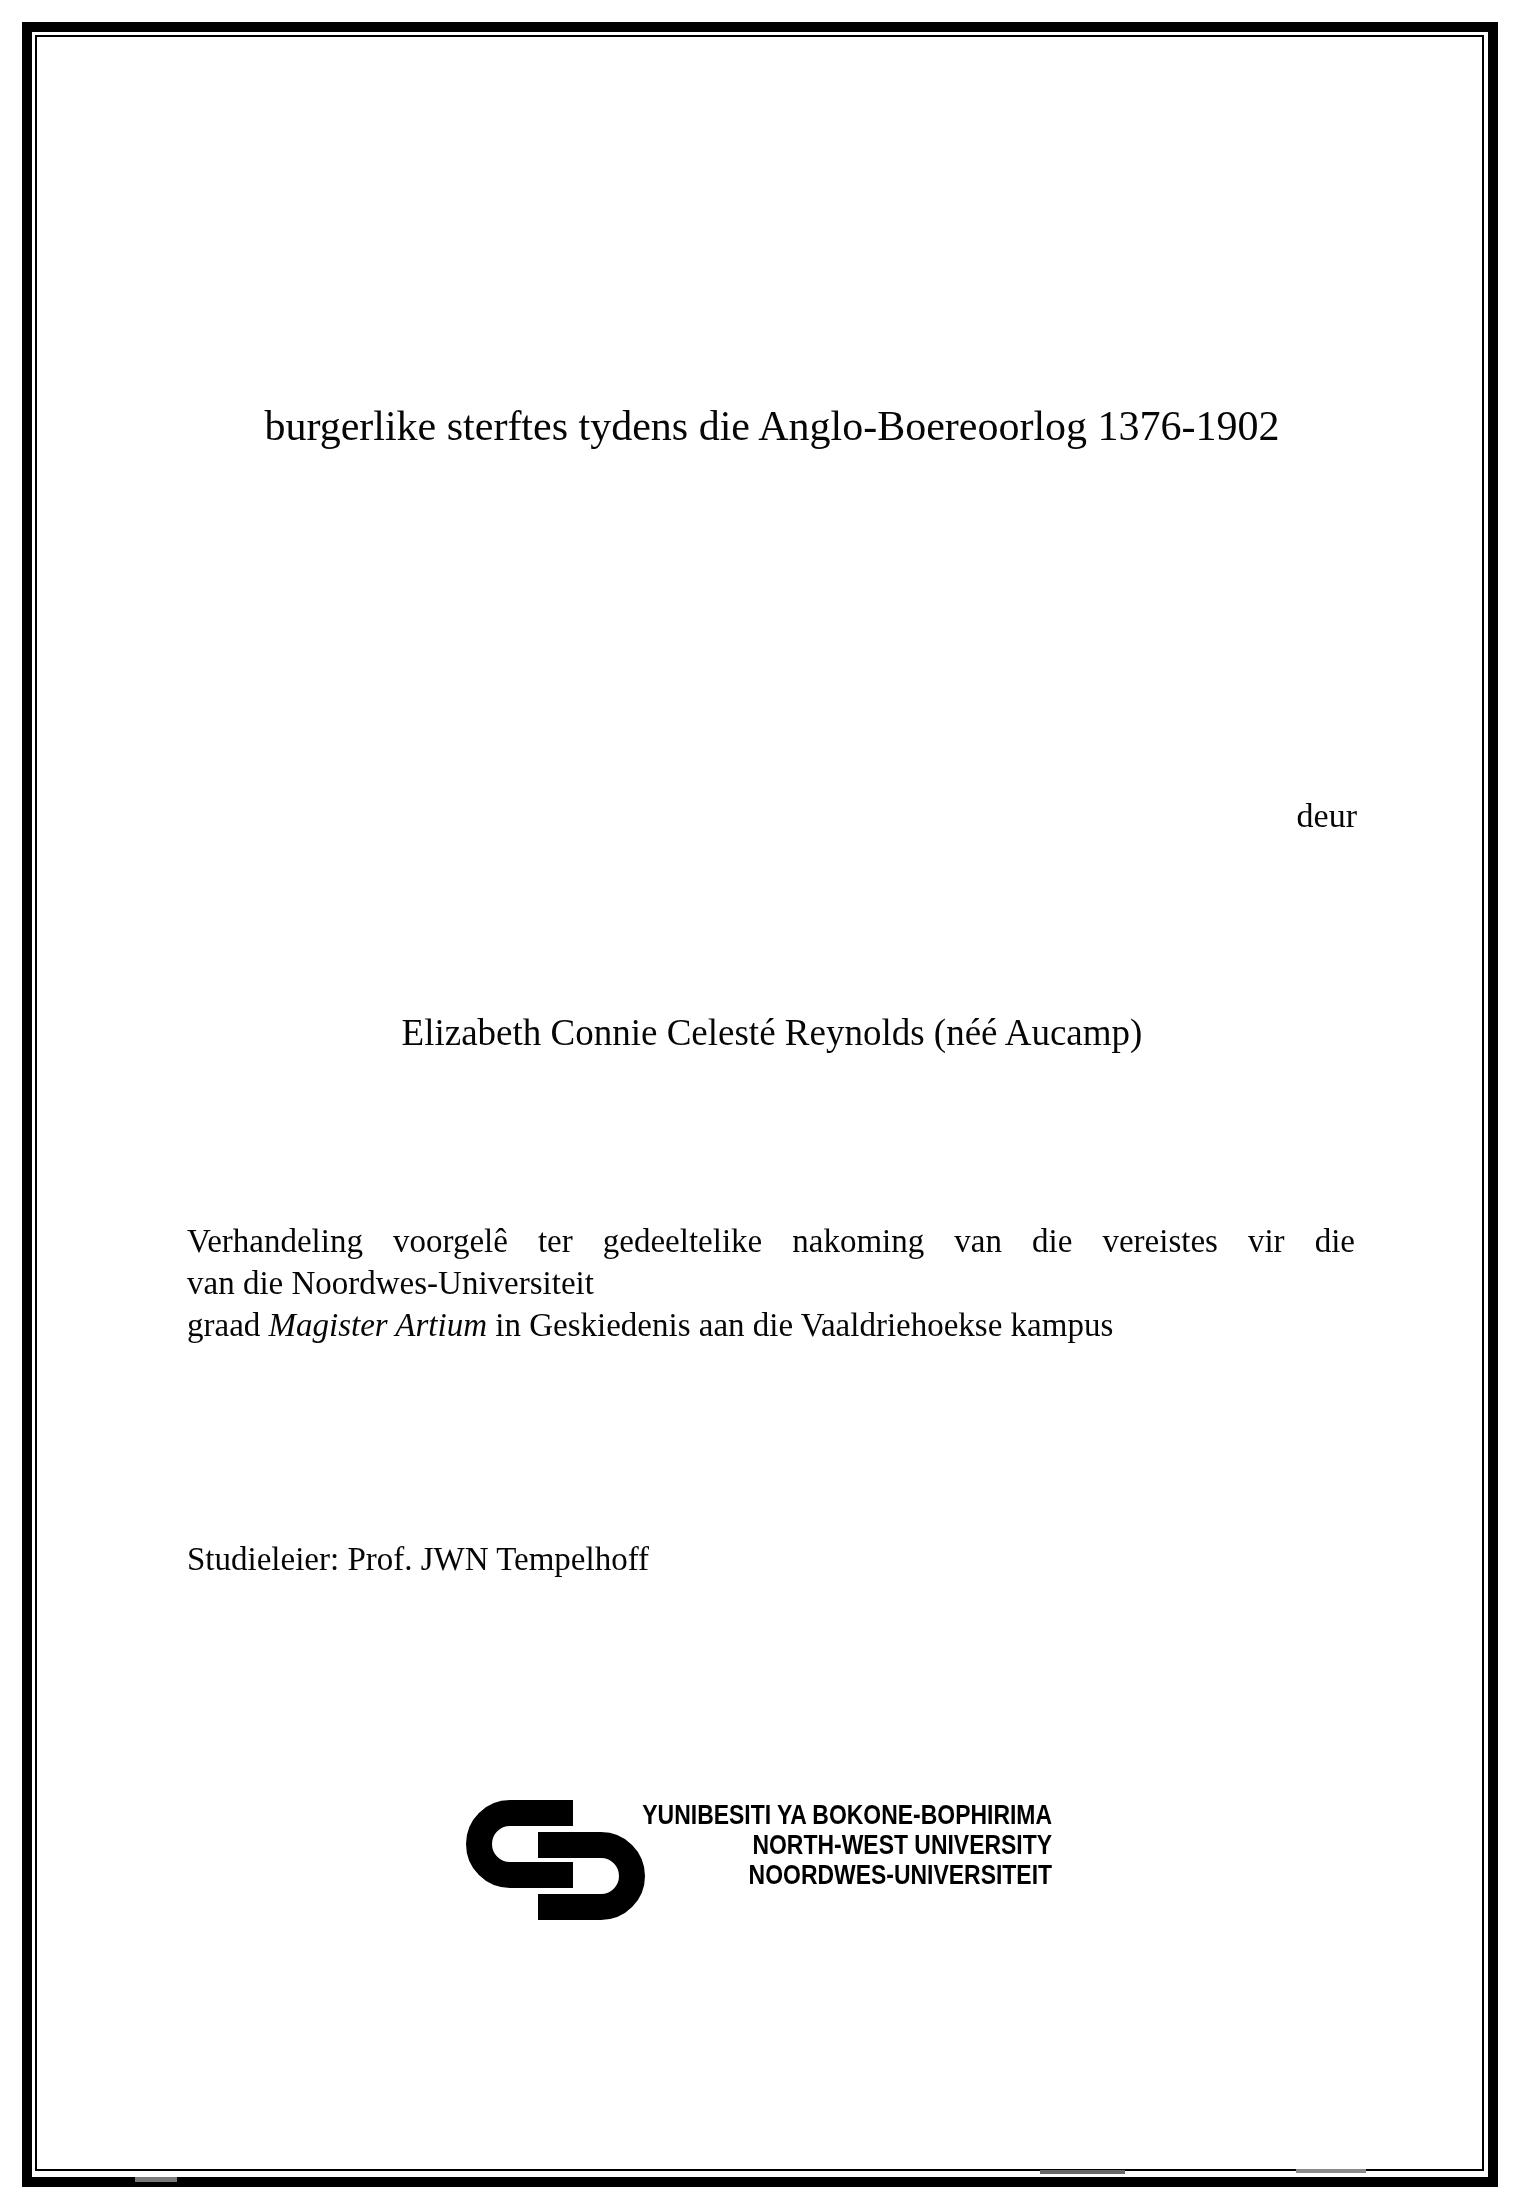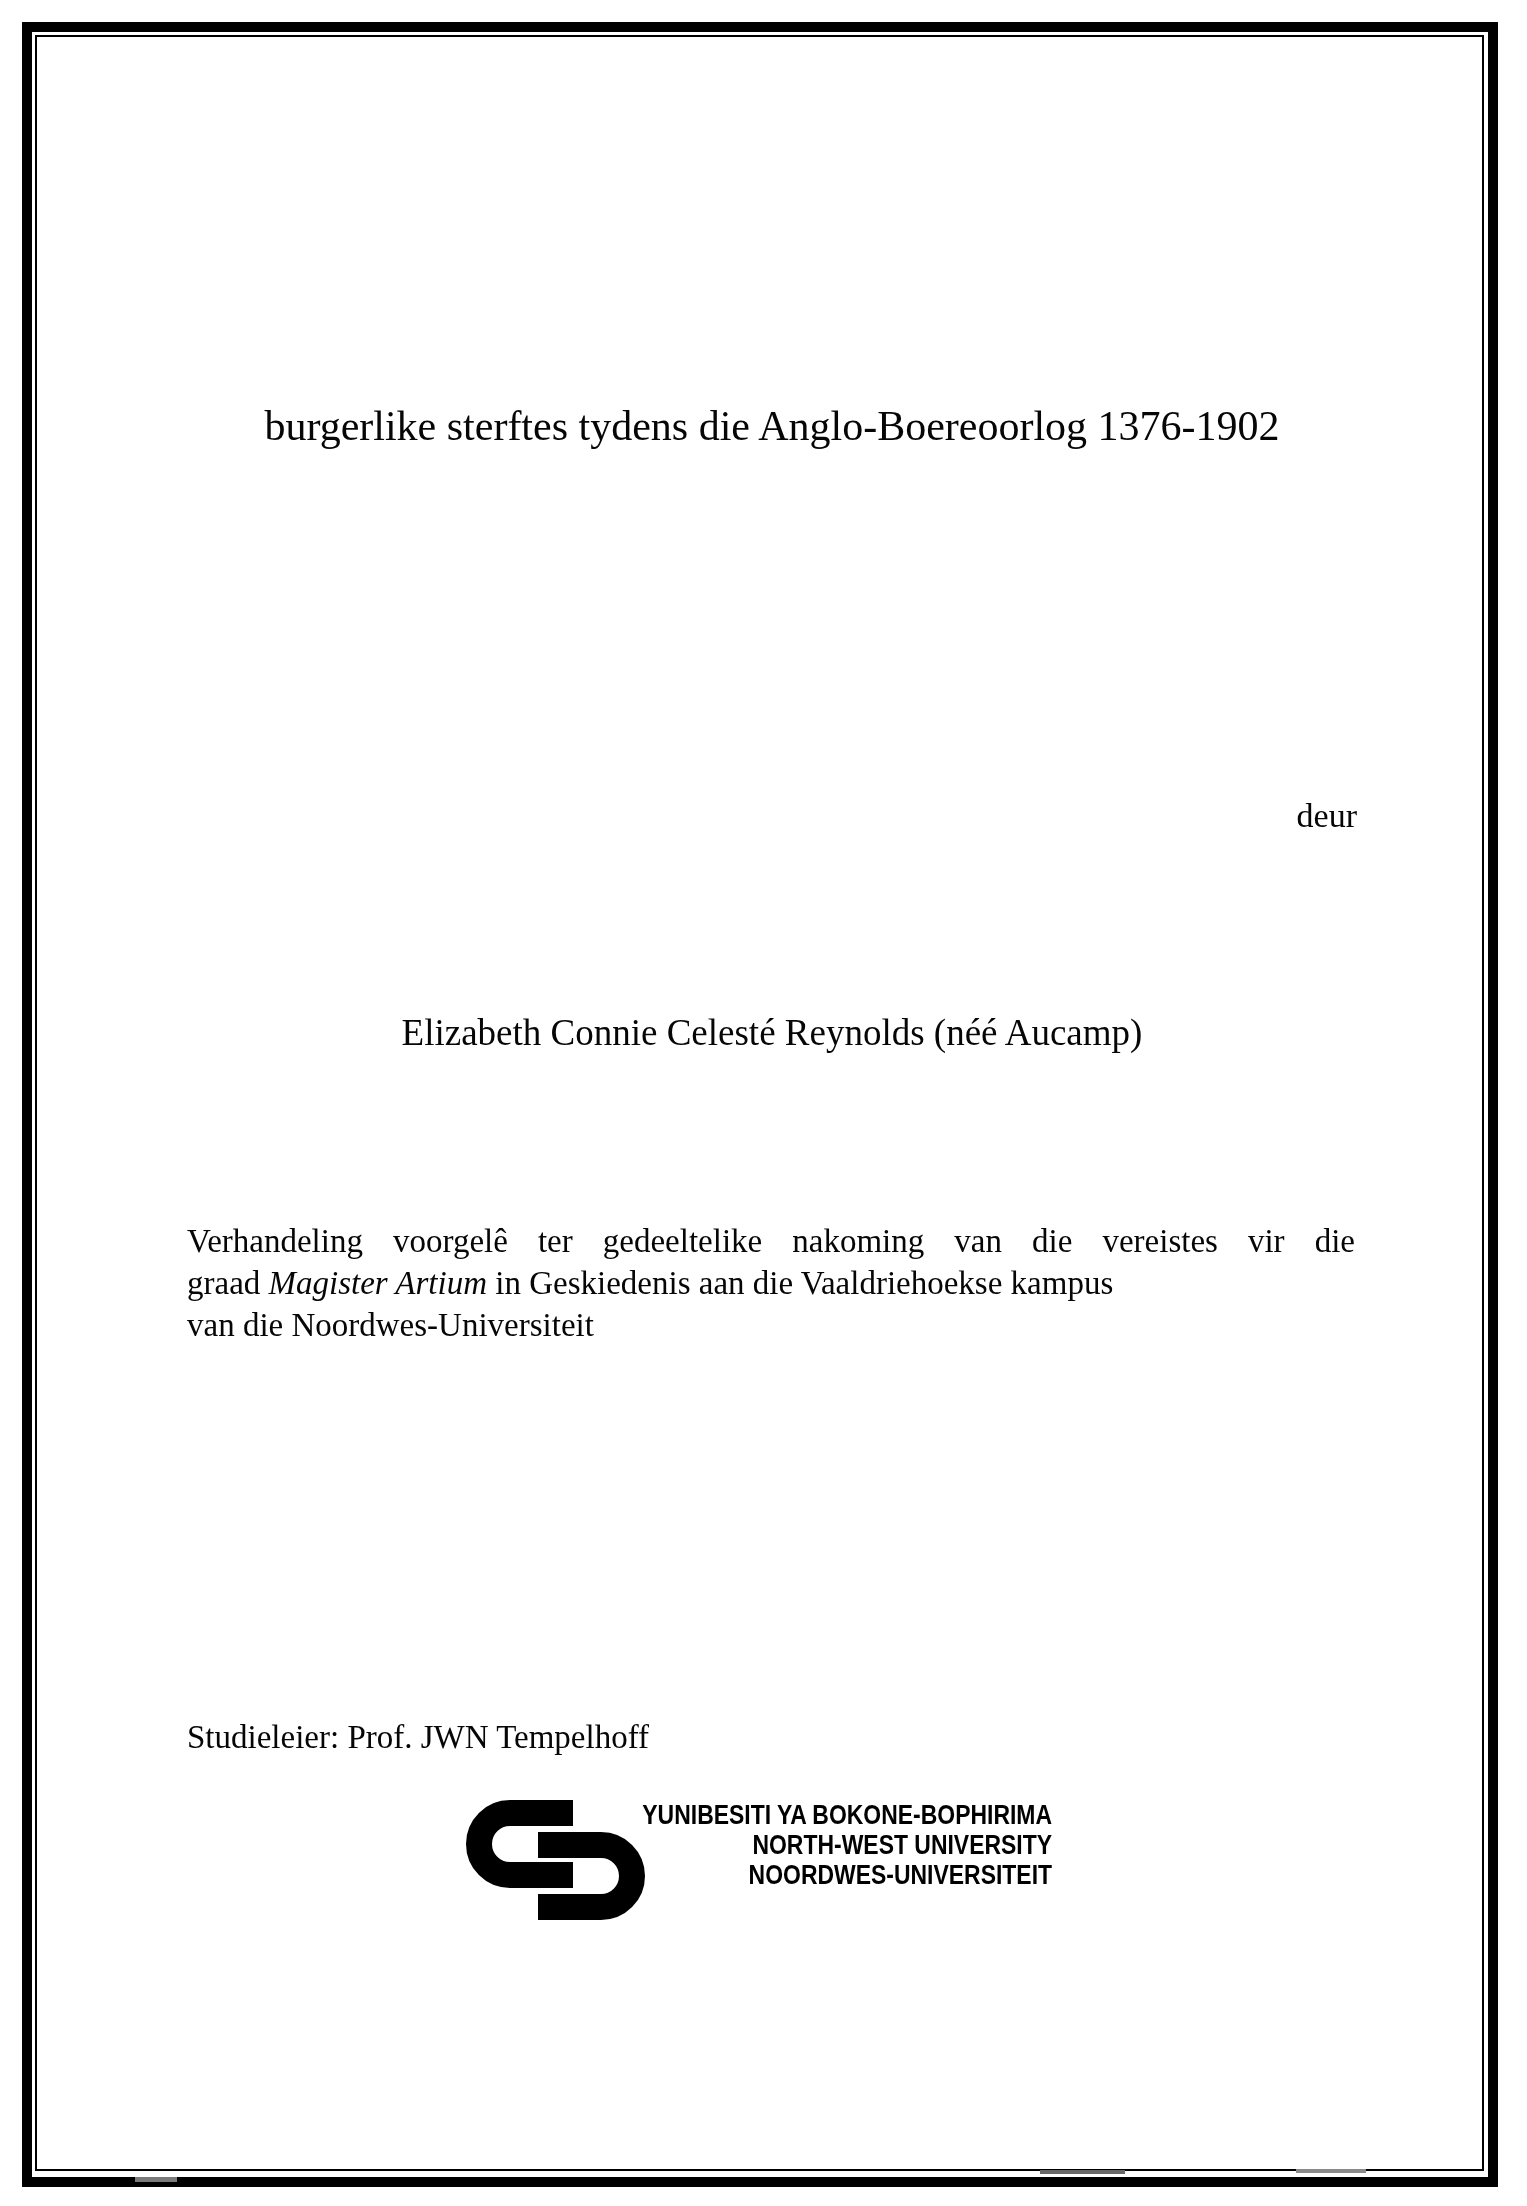--- a/index.html
+++ b/index.html
@@ -60,21 +60,21 @@
     font-size: 33px;
     line-height: 42px;
   }
   .statement-line-just {
     text-align: justify;
     text-align-last: justify;
   }
   .it { font-style: italic; }
   .supervisor-block {
     position: absolute;
-    left: 187px; top: 1716px;
+    left: 187px; top: 1538px;
     width: 900px;
     font-size: 33px;
     line-height: 42px;
   }
   .logo-mark {
     position: absolute;
     left: 466px; top: 1800px;
   }
   .logo-text {
     position: absolute;
@@ -108,22 +108,22 @@
   <div class="title-block">
     <div>burgerlike sterftes tydens die Anglo-Boereoorlog 1376-1902</div>
   </div>
 
   <div class="byline-label">deur</div>
 
   <div class="author-line">Elizabeth Connie Celesté Reynolds (néé Aucamp)</div>
 
   <div class="statement-block">
     <div class="statement-line-just">Verhandeling voorgelê ter gedeeltelike nakoming van die vereistes vir die</div>
+    <div>van die Noordwes-Universiteit</div>
     <div><span>graad </span><span class="it">Magister Artium</span><span> in Geskiedenis aan die Vaaldriehoekse kampus</span></div>
-    <div>van die Noordwes-Universiteit</div>
   </div>
 
   <div class="supervisor-block">
     <div>Studieleier: Prof. JWN Tempelhoff</div>
   </div>
 
   <svg class="logo-mark" width="180" height="122" viewBox="0 0 180 122" aria-hidden="true">
     <defs>
       <path id="clink" d="M 107,13 L 44,13 A 31,31 0 0 0 13,44 A 31,31 0 0 0 44,75 L 107,75" fill="none" stroke="#000" stroke-width="26"></path>
     </defs>

